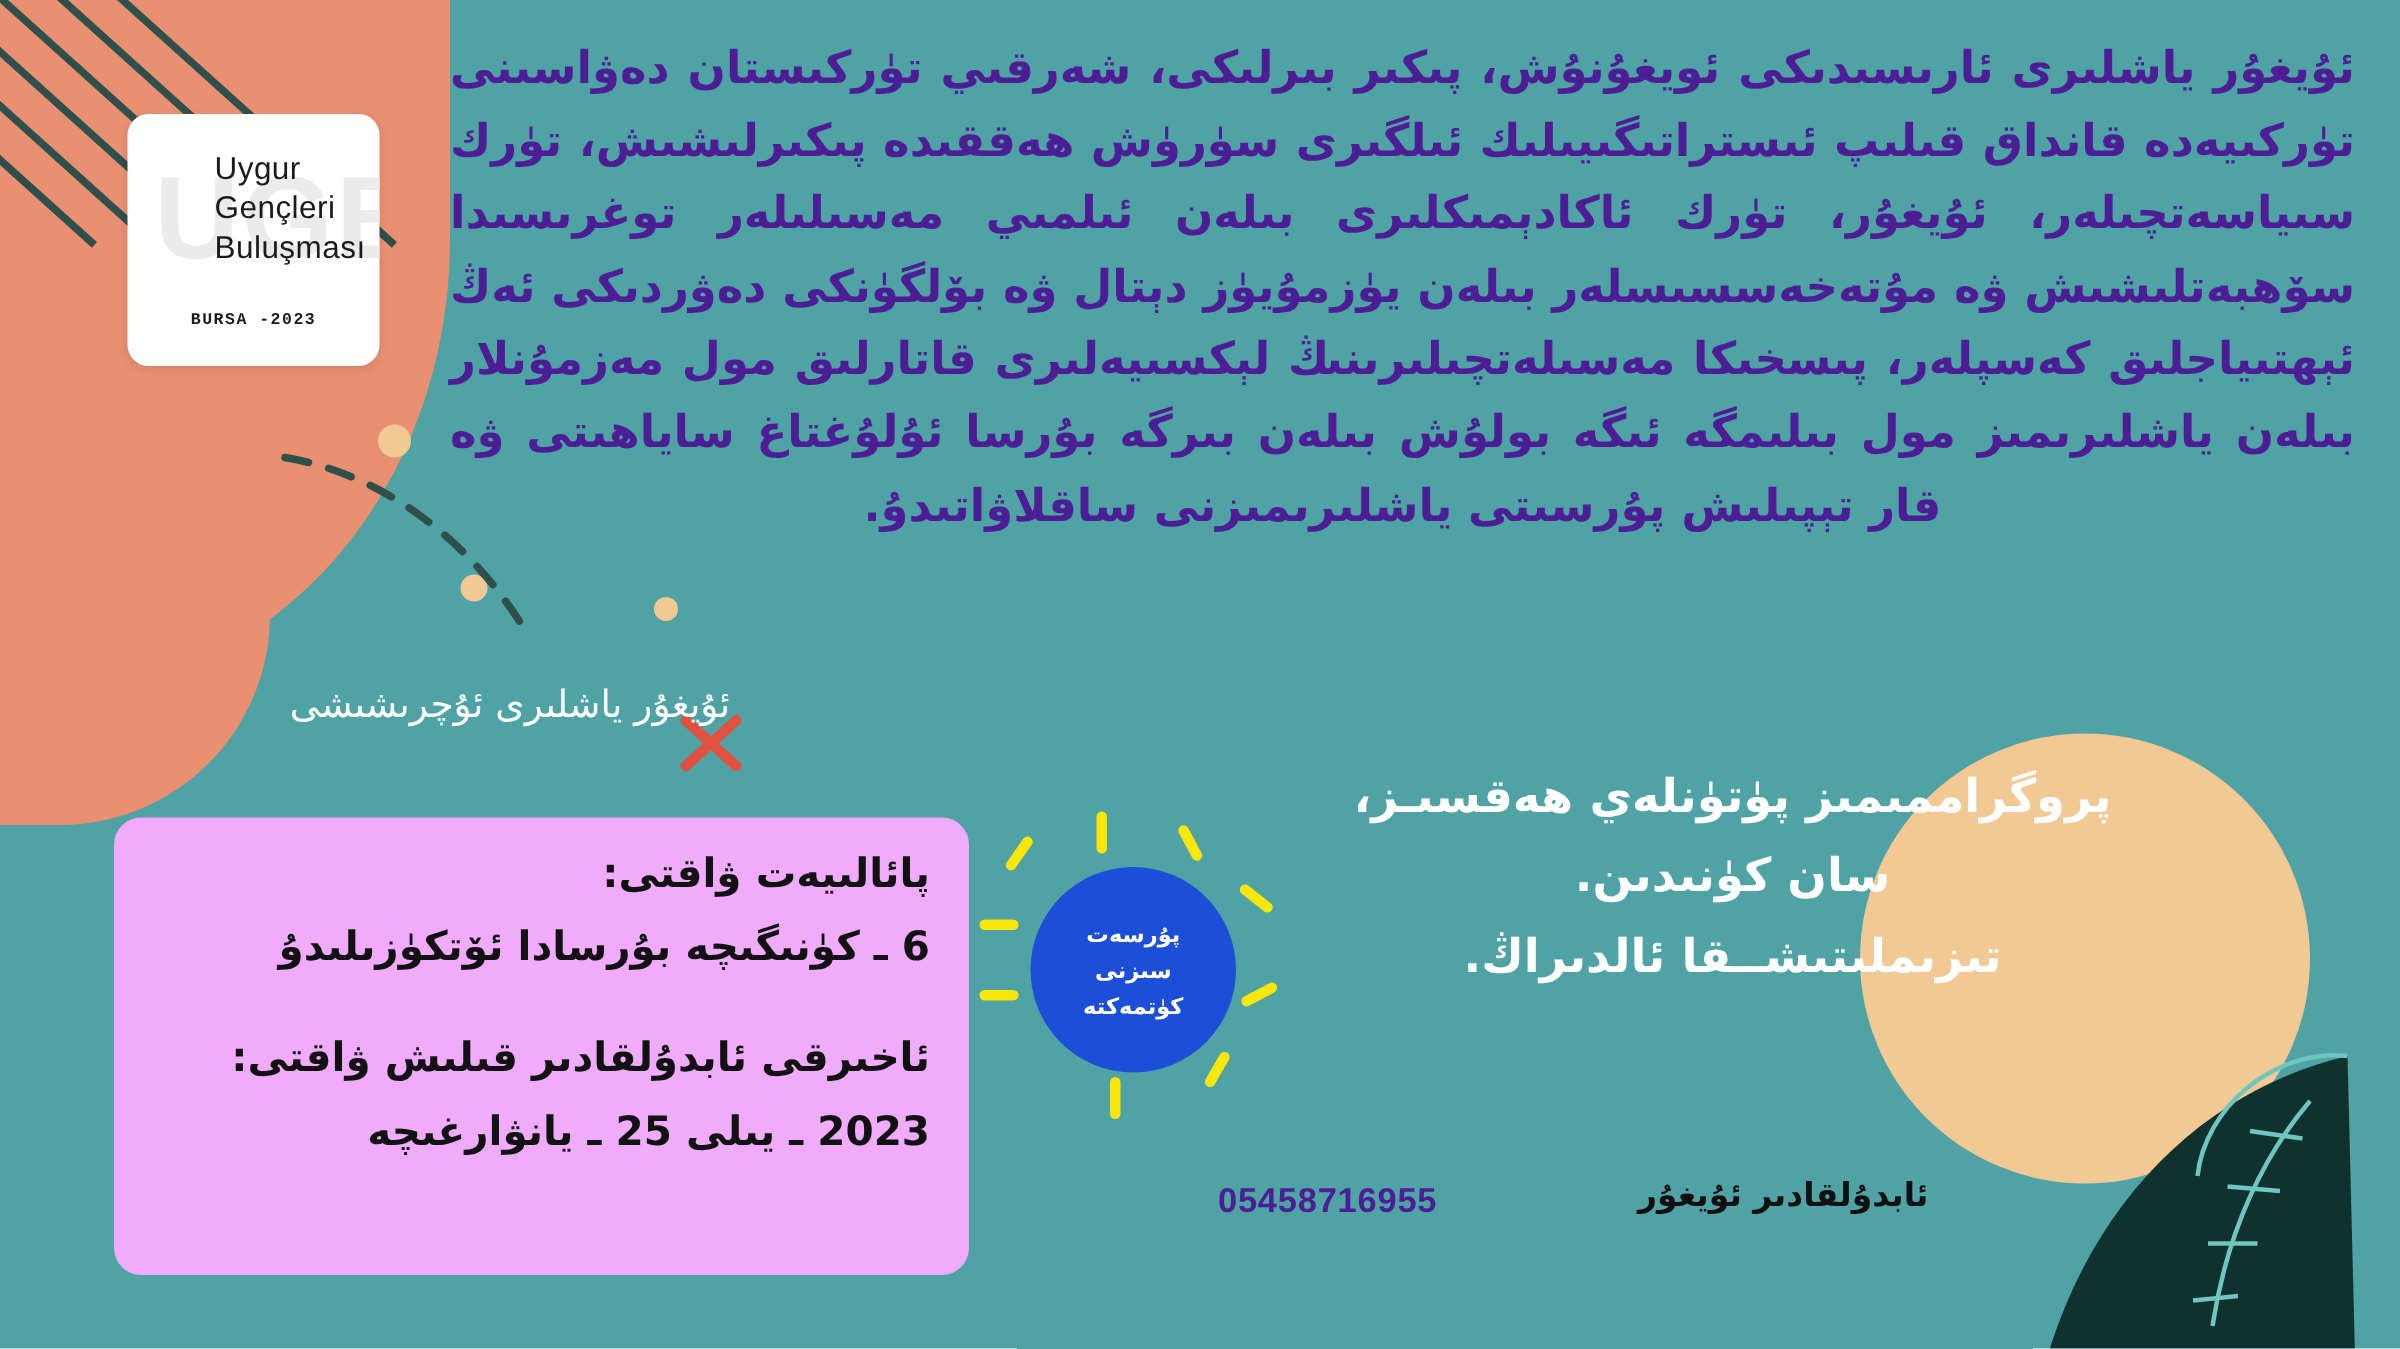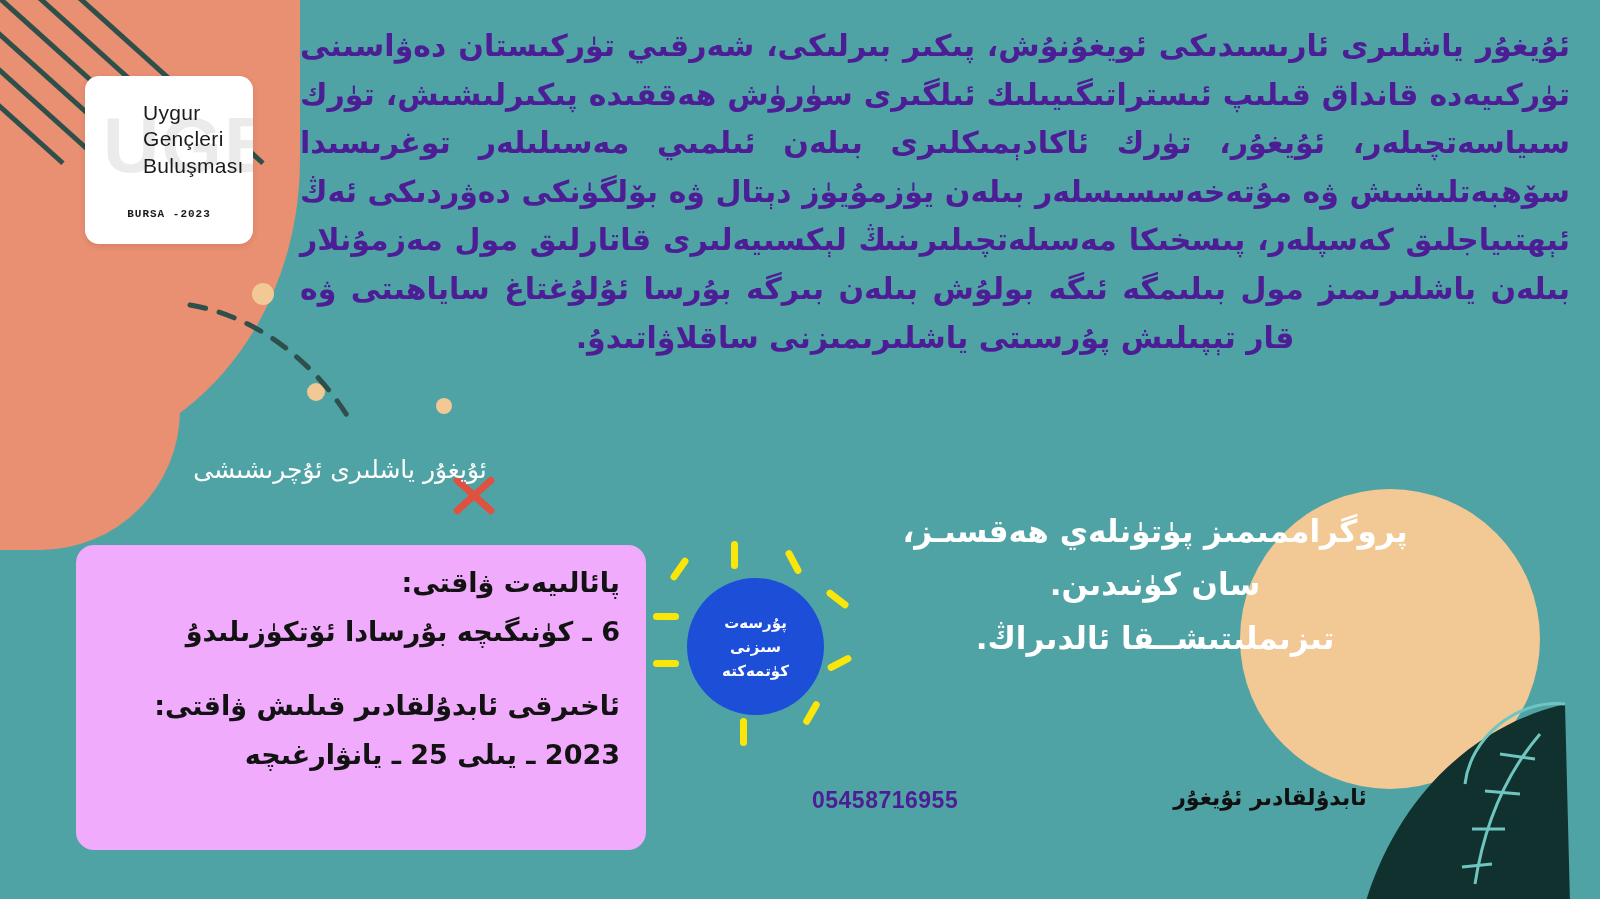--- a/index.html
+++ b/index.html
@@ -283,25 +283,25 @@
     left: 812px;
     top: 787px;
     color: #4c1d95;
     font-weight: bold;
     font-size: 23px;
     font-family: "Liberation Sans", sans-serif;
     letter-spacing: .5px;
   }
   .contact-name {
     position: absolute;
-    left: 1120px;
+    left: 1092px;
     top: 785px;
     width: 300px;
     direction: rtl;
-    text-align: center;
+    text-align: left;
     color: #101010;
     font-weight: bold;
     font-size: 22px;
     font-family: "DejaVu Sans", sans-serif;
   }
 </style>
 </head>
 <body>
 
 <div id="poster">

